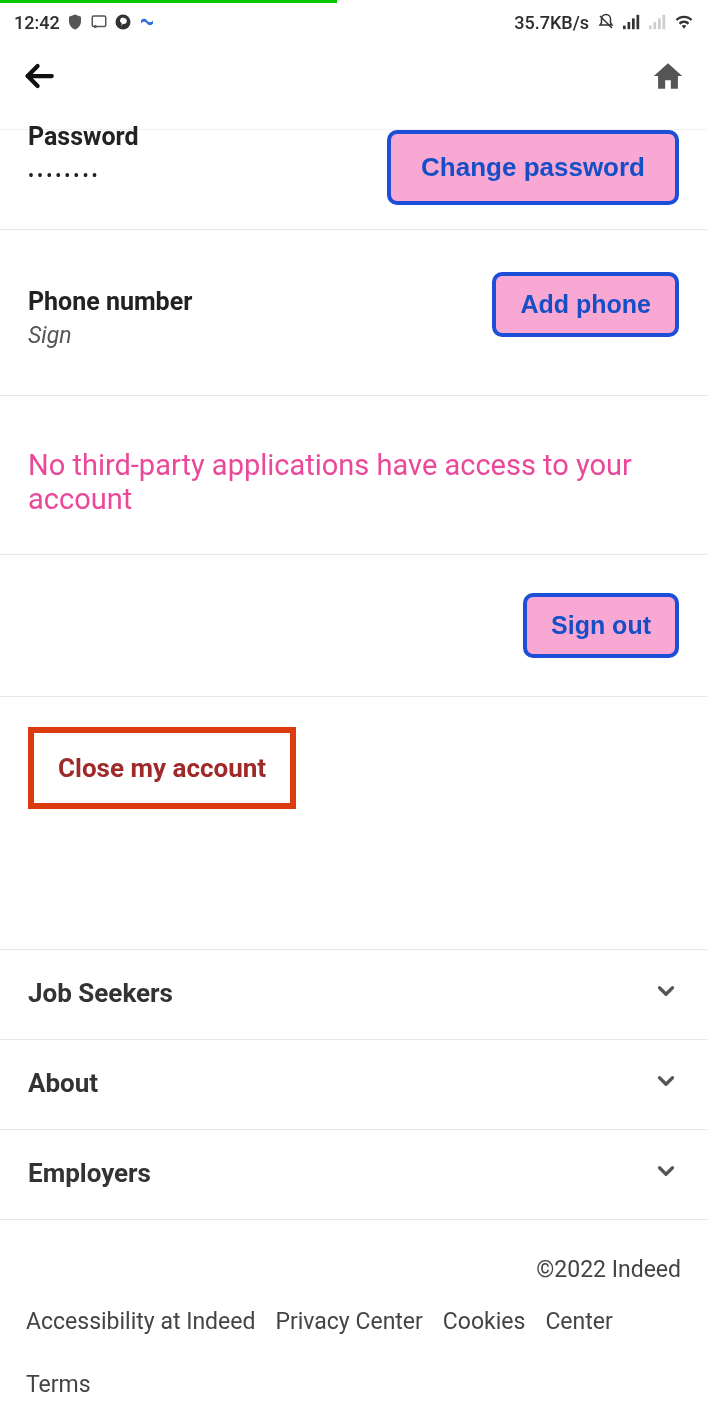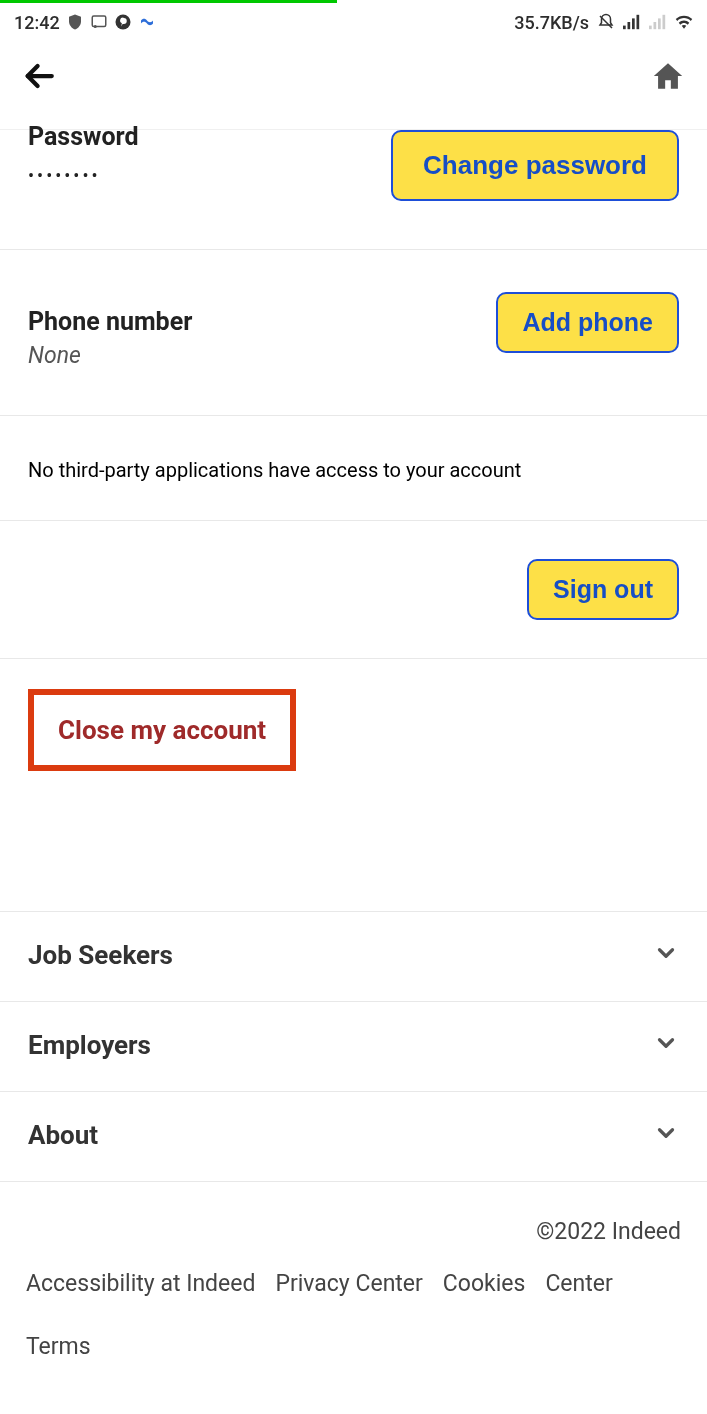--- a/index.html
+++ b/index.html
@@ -20,51 +20,51 @@
     .status-right { display: flex; align-items: center; gap: 8px; }
     .status-icon { width: 18px; height: 18px; display: inline-flex; align-items: center; justify-content: center; }
     .nav-bar {
       display: flex; align-items: center; justify-content: space-between;
       padding: 18px 22px 28px;
     }
     .back-arrow { font-size: 34px; font-weight: 700; cursor: pointer; }
     .home-icon { font-size: 34px; color: #555; cursor: pointer; }
     .content { border-top: 1px solid #f0f0f0; }
     .section {
-      padding: 20px 28px 48px; border-bottom: 1px solid #e8e8e8;
+      padding: 20px 28px 24px; border-bottom: 1px solid #e8e8e8;
     }
     .section-row { display: flex; align-items: flex-start; justify-content: space-between; gap: 20px; }
     .section-title { font-size: 25px; font-weight: 700; color: #222; margin-bottom: 6px; margin-top: 15px; }
     .section-value { font-size: 23px; color: #555; }
     .section-value-italic { font-style: italic; }
     .password-cut { font-size: 25px; font-weight: 700; color: #222; margin-top: -8px; }
     .dots { letter-spacing: 3px; font-size: 18px; color: #222; margin-top: 14px; }
     .outline-btn {
-      border: 2px solid #1d4ed8; border-radius: 10px; background: #fde047;
+      border: 4px solid #1d4ed8; border-radius: 10px; background: #f9a8d4;
       color: #164EC6; font-size: 25px; font-weight: 700; padding: 14px 24px;
       cursor: pointer; white-space: nowrap;
     }
     .big-btn { padding: 18px 30px; font-size: 26px; }
     .signout-row { display: flex; justify-content: flex-end; padding: 38px 28px; border-bottom: 1px solid #e8e8e8; }
     .close-row { padding: 30px 28px 140px; }
     .close-box {
       border: 6px solid #db3b0f; display: inline-block; padding: 20px 24px;
     }
     .close-text { color: #9f2a2a; font-size: 26px; font-weight: 700; cursor: pointer; }
     .footer-sections { border-top: 1px solid #e8e8e8; }
     .footer-item {
       display: flex; align-items: flex-start; justify-content: space-between;
       padding: 28px 28px; border-bottom: 1px solid #e8e8e8; cursor: pointer;
     }
     .footer-item-label { font-size: 26px; font-weight: 700; color: #333; }
     .chevron { font-size: 28px; color: #555; }
     .footer-legal { padding: 28px 26px; font-size: 23px; color: #444; line-height: 1.9; text-align: right; }
     .footer-links { display: flex; flex-wrap: wrap; gap: 20px; margin-top: 8px; }
     .footer-link { cursor: pointer; white-space: nowrap; }
-    .third-party-desc { font-size: 20px; color: #000000; }
+    .third-party-desc { font-size: 29px; color: #ec4899; margin-top: 10px; }
   </style>
 </head>
 <body>
 
 <div class="green-bar"></div>
 
 <div class="status-bar">
   <div class="status-left">
     <span>12:42</span>
     <span class="status-icon">
@@ -145,21 +145,21 @@
         <div class="dots">••••••••</div>
       </div>
       <button class="outline-btn big-btn">Change password</button>
     </div>
   </div>
 
   <div class="section" style="padding-top:42px; padding-bottom:46px;">
     <div class="section-row">
       <div>
         <div class="section-title">Phone number</div>
-        <div class="section-value section-value-italic">None</div>
+        <div class="section-value section-value-italic">Sign</div>
       </div>
       <button class="outline-btn">Add phone</button>
     </div>
   </div>
 
   <div class="section" style="padding-top:42px; padding-bottom:38px;">
     <div class="third-party-desc">No third-party applications have access to your account</div>
   </div>
 
   <div class="signout-row">
@@ -175,29 +175,29 @@
   <div class="footer-sections">
     <div class="footer-item">
       <span class="footer-item-label">Job Seekers</span>
       <span class="chevron">
         <svg viewBox="0 0 24 24" width="26" height="26" fill="none" stroke="#555" stroke-width="3" stroke-linecap="round" stroke-linejoin="round">
             <polyline points="6 9 12 15 18 9"></polyline>
           </svg>
       </span>
     </div>
     <div class="footer-item">
-      <span class="footer-item-label">Employers</span>
+      <span class="footer-item-label">About</span>
       <span class="chevron">
         <svg viewBox="0 0 24 24" width="26" height="26" fill="none" stroke="#555" stroke-width="3" stroke-linecap="round" stroke-linejoin="round">
             <polyline points="6 9 12 15 18 9"></polyline>
           </svg>
       </span>
     </div>
     <div class="footer-item">
-      <span class="footer-item-label">About</span>
+      <span class="footer-item-label">Employers</span>
       <span class="chevron">
         <svg viewBox="0 0 24 24" width="26" height="26" fill="none" stroke="#555" stroke-width="3" stroke-linecap="round" stroke-linejoin="round">
             <polyline points="6 9 12 15 18 9"></polyline>
           </svg>
       </span>
     </div>
   </div>
 
   <div class="footer-legal">
     <div>©2022 Indeed</div>

